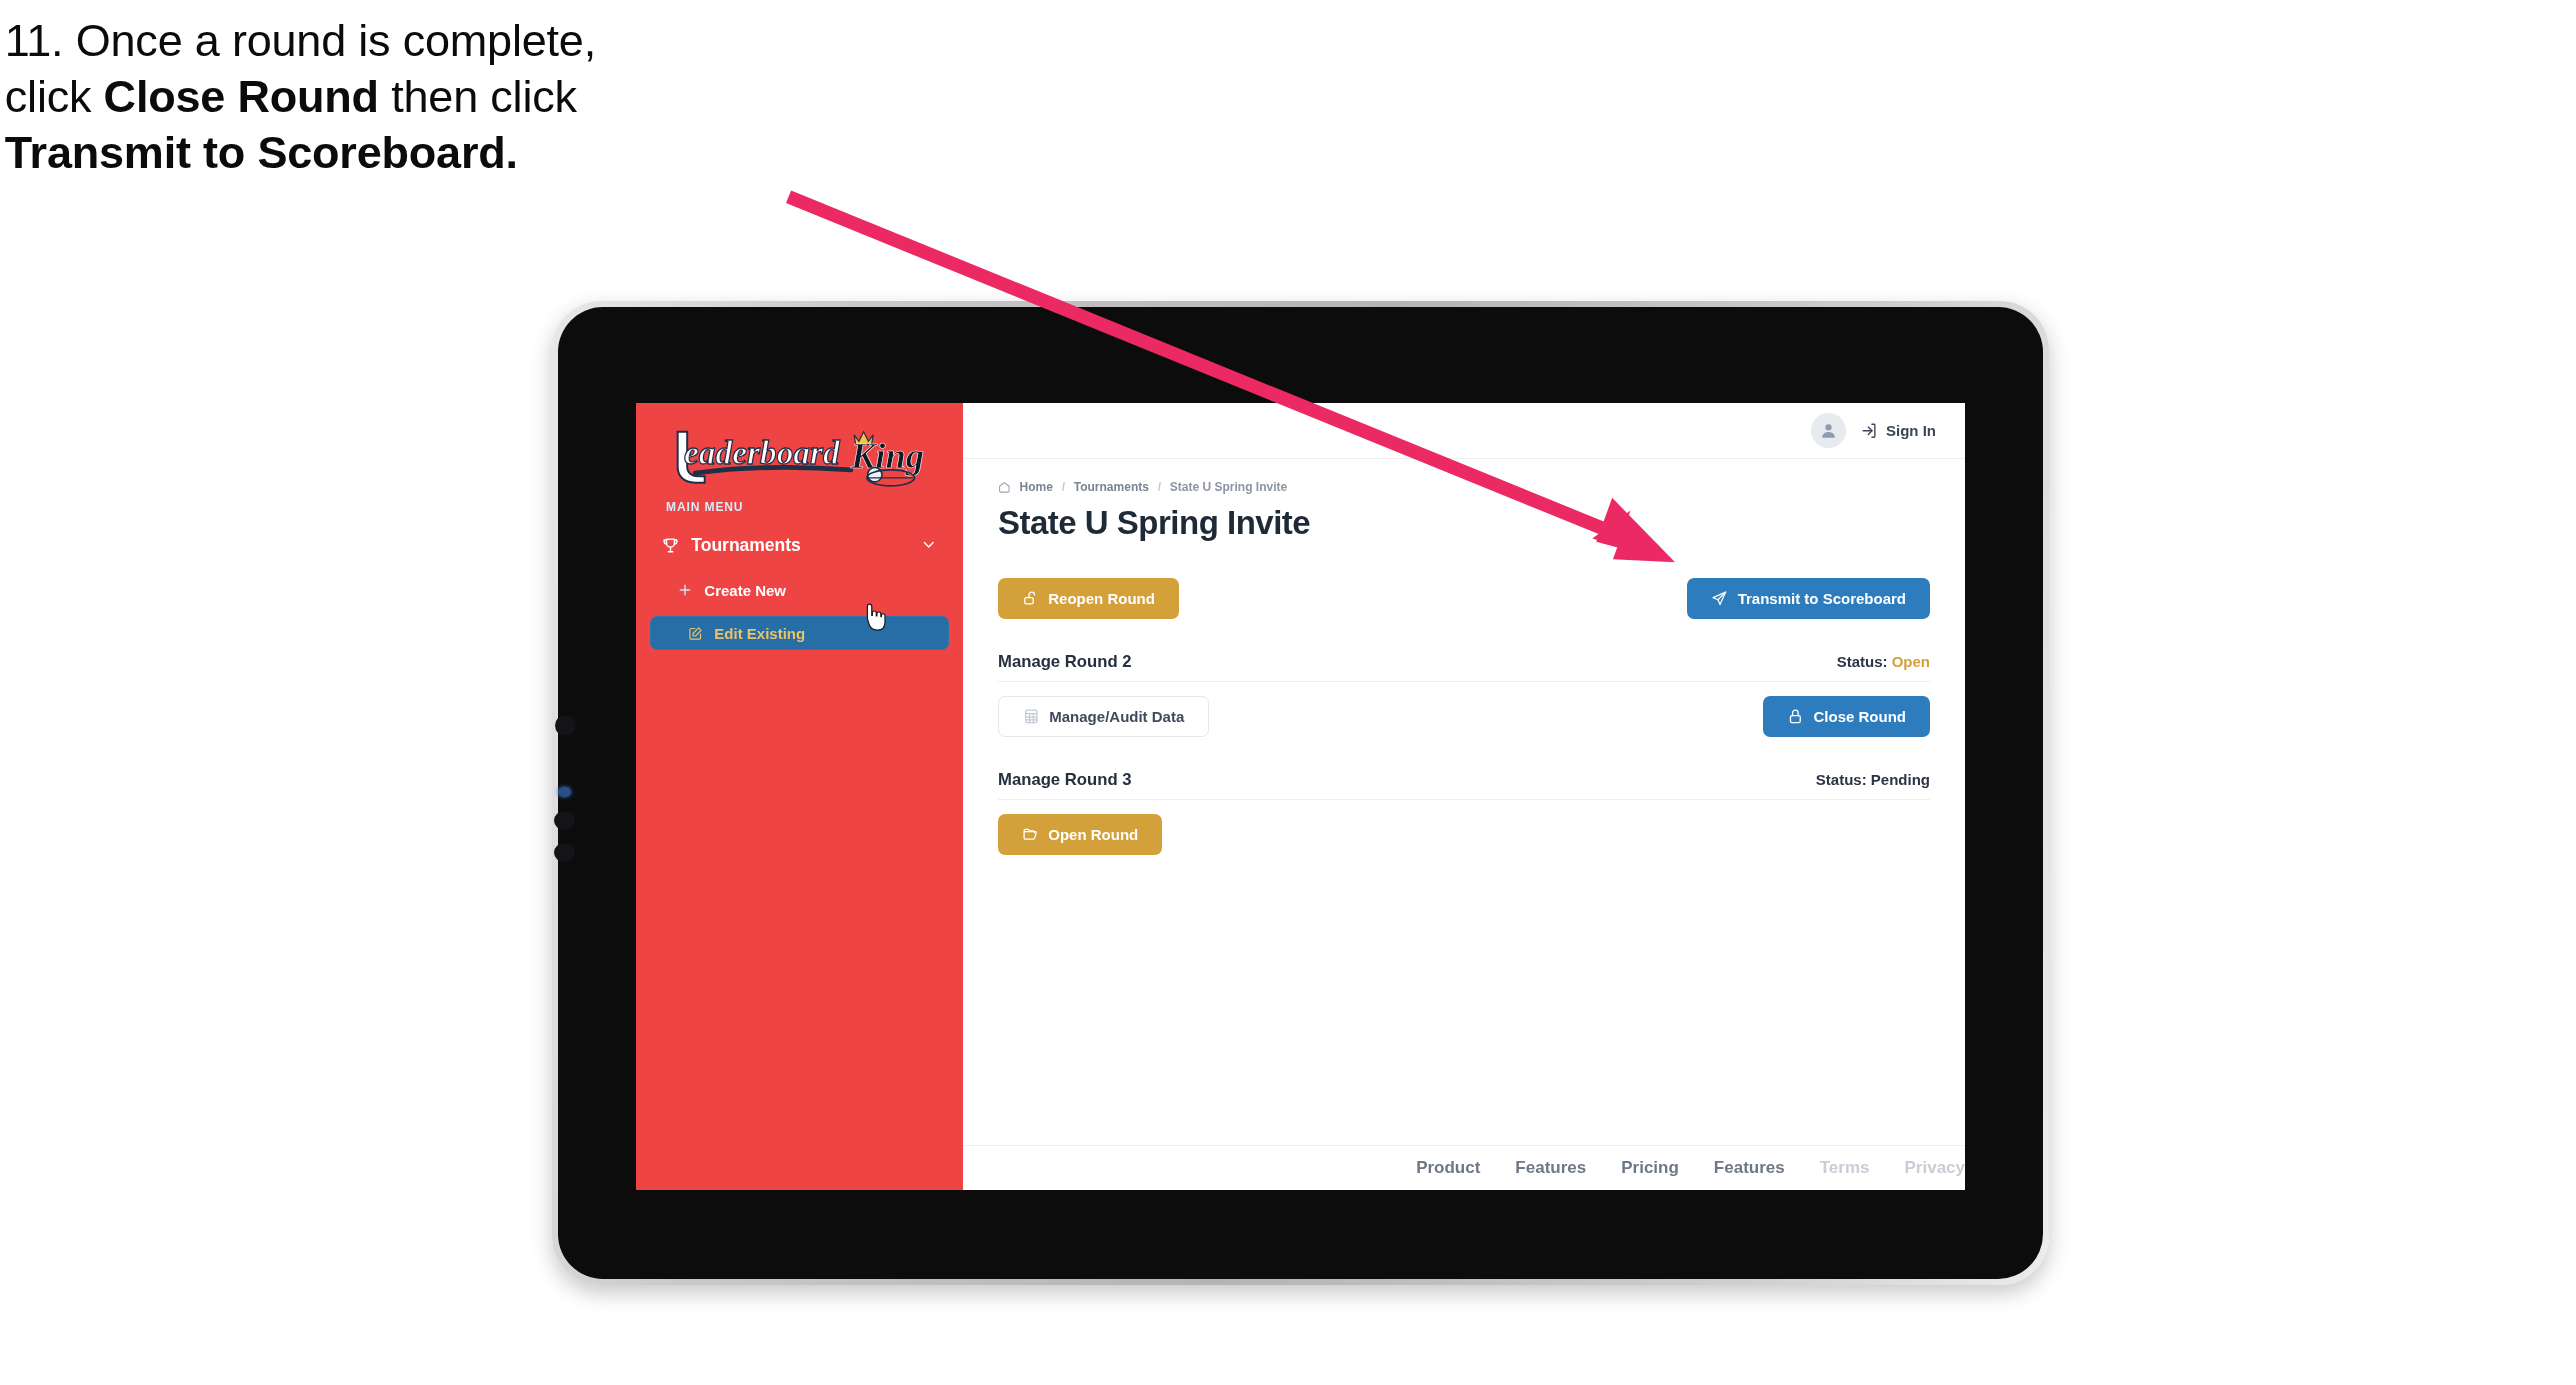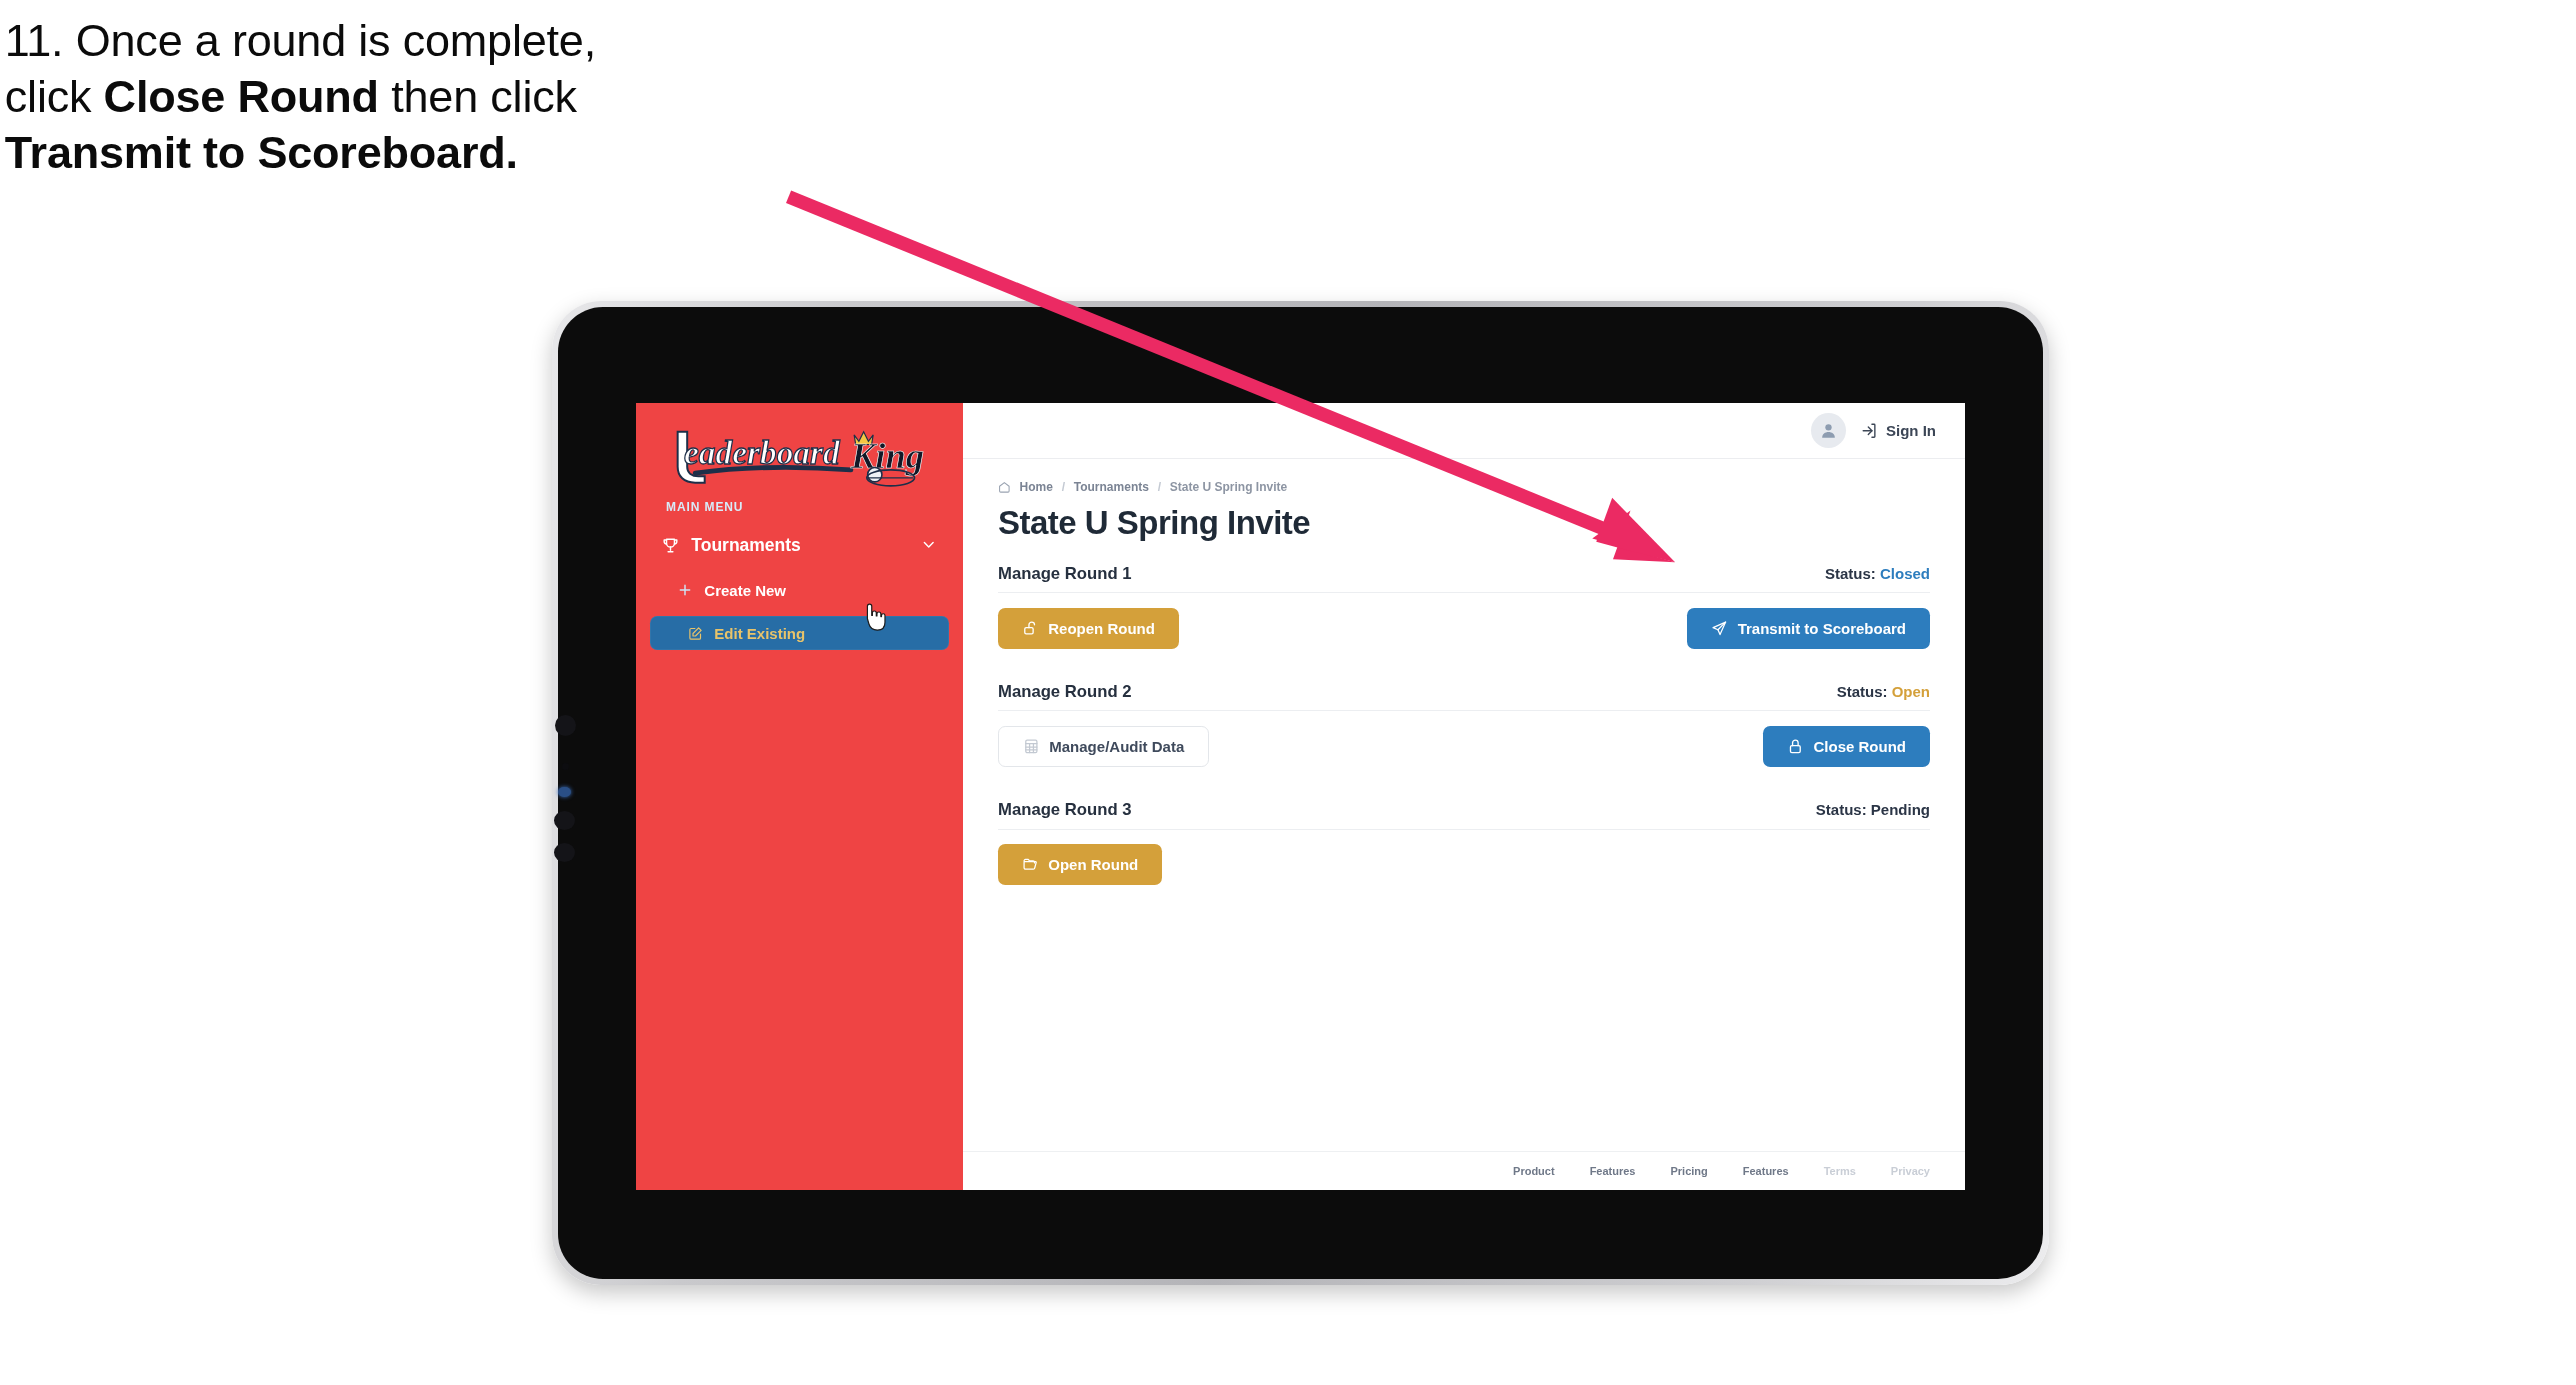--- a/index.html
+++ b/index.html
@@ -127,23 +127,23 @@
     font-size: 15px; font-weight: 700; border: none; cursor: pointer;
     white-space: nowrap;
   }
   .btn-gold { background:#d4a03a; color:#fff; }
   .btn-blue { background:#2d7dbe; color:#ffffff; }
   .btn-ghost { background:#fff; color:#3f4a5c; border:0.8px solid #e3e6ea; }
   .btn-ghost .ic { color:#c3c9d2; }
 
   .footer {
     border-top: 0.8px solid #eef0f2;
-    height: 39px; display:flex; align-items:center; justify-content:flex-end;
-    gap: 35px; padding-right: 35px;
-    font-size: 11px; font-weight: 700; color:#6f7888;
+    height: 45px; display:flex; align-items:center; justify-content:flex-end;
+    gap: 35px; 
+    font-size: 17px; font-weight: 700; color:#6f7888;
   }
   .footer .muted { color:#c9ced6; }
 
   
   .cursor { position:absolute; left: 863px; top: 603px; width: 29px; height: 33px; }
 </style>
 </head>
 <body>
 
 <div id="stage">
@@ -254,27 +254,20 @@
               <span>Home</span>
               <span class="sep">/</span>
               <span>Tournaments</span>
               <span class="sep">/</span>
               <span class="c-last">State U Spring Invite</span>
             </div>
 
             <div class="page-title">State U Spring Invite</div>
 
             <div class="round">
-              <div class="round-head">
-                <div class="round-title">Manage Round 1</div>
-                <div class="round-status">
-                  <span>Status:</span>
-                  <span class="v-closed">Closed</span>
-                </div>
-              </div>
               <div class="round-actions">
                 <button class="btn btn-gold">
                   <span class="ic">
                     <svg width="16.7" height="16.7" viewBox="0 0 24 24" fill="none" stroke="#ffffff" stroke-width="1.9" stroke-linecap="round" stroke-linejoin="round">
                       <rect x="4" y="11" width="12" height="9" rx="2"></rect>
                         <path d="M10 11V7a4 4 0 0 1 8 0"></path>
                     </svg>
                   </span>
                   <span>Reopen Round</span>
                 </button>

